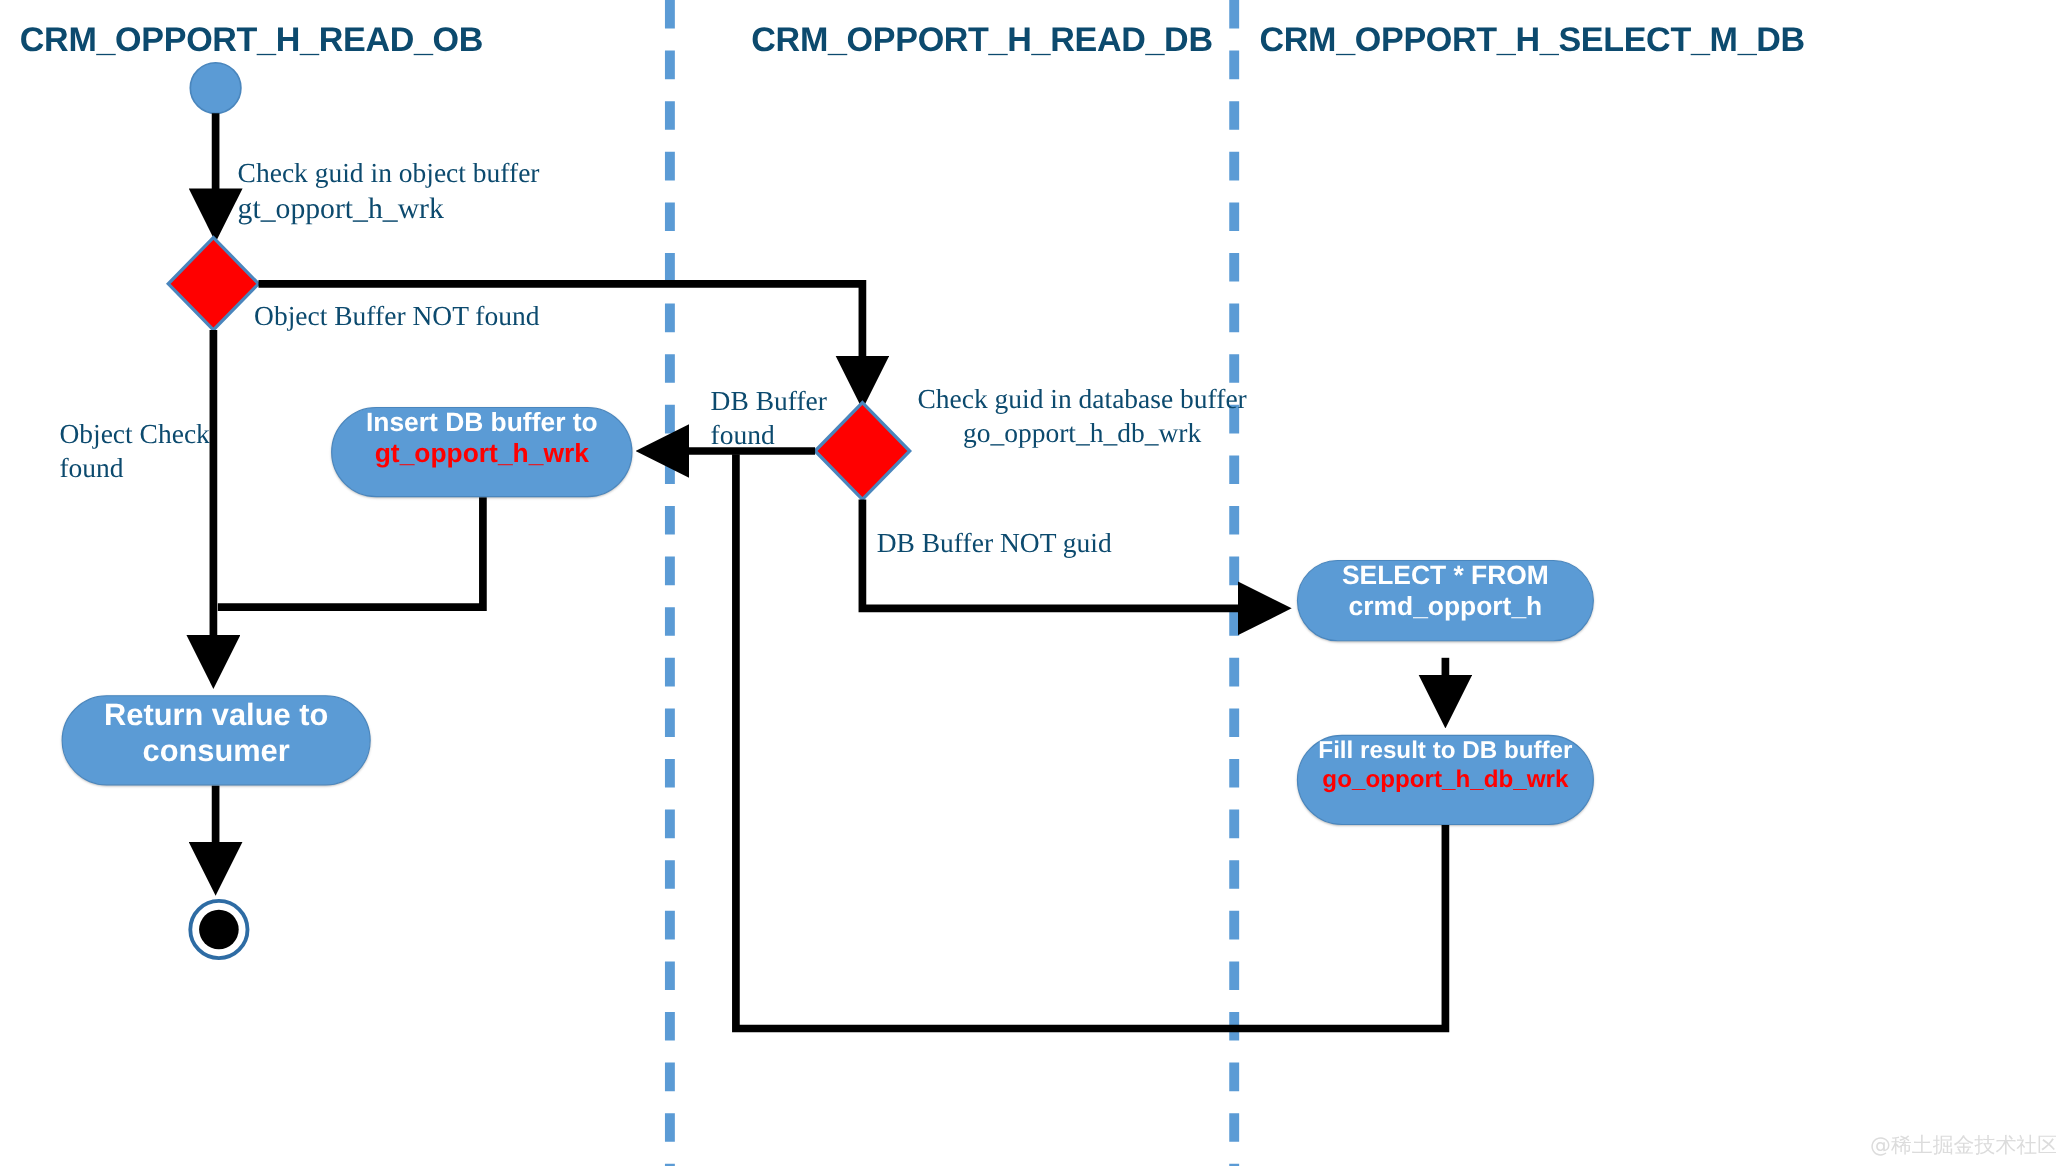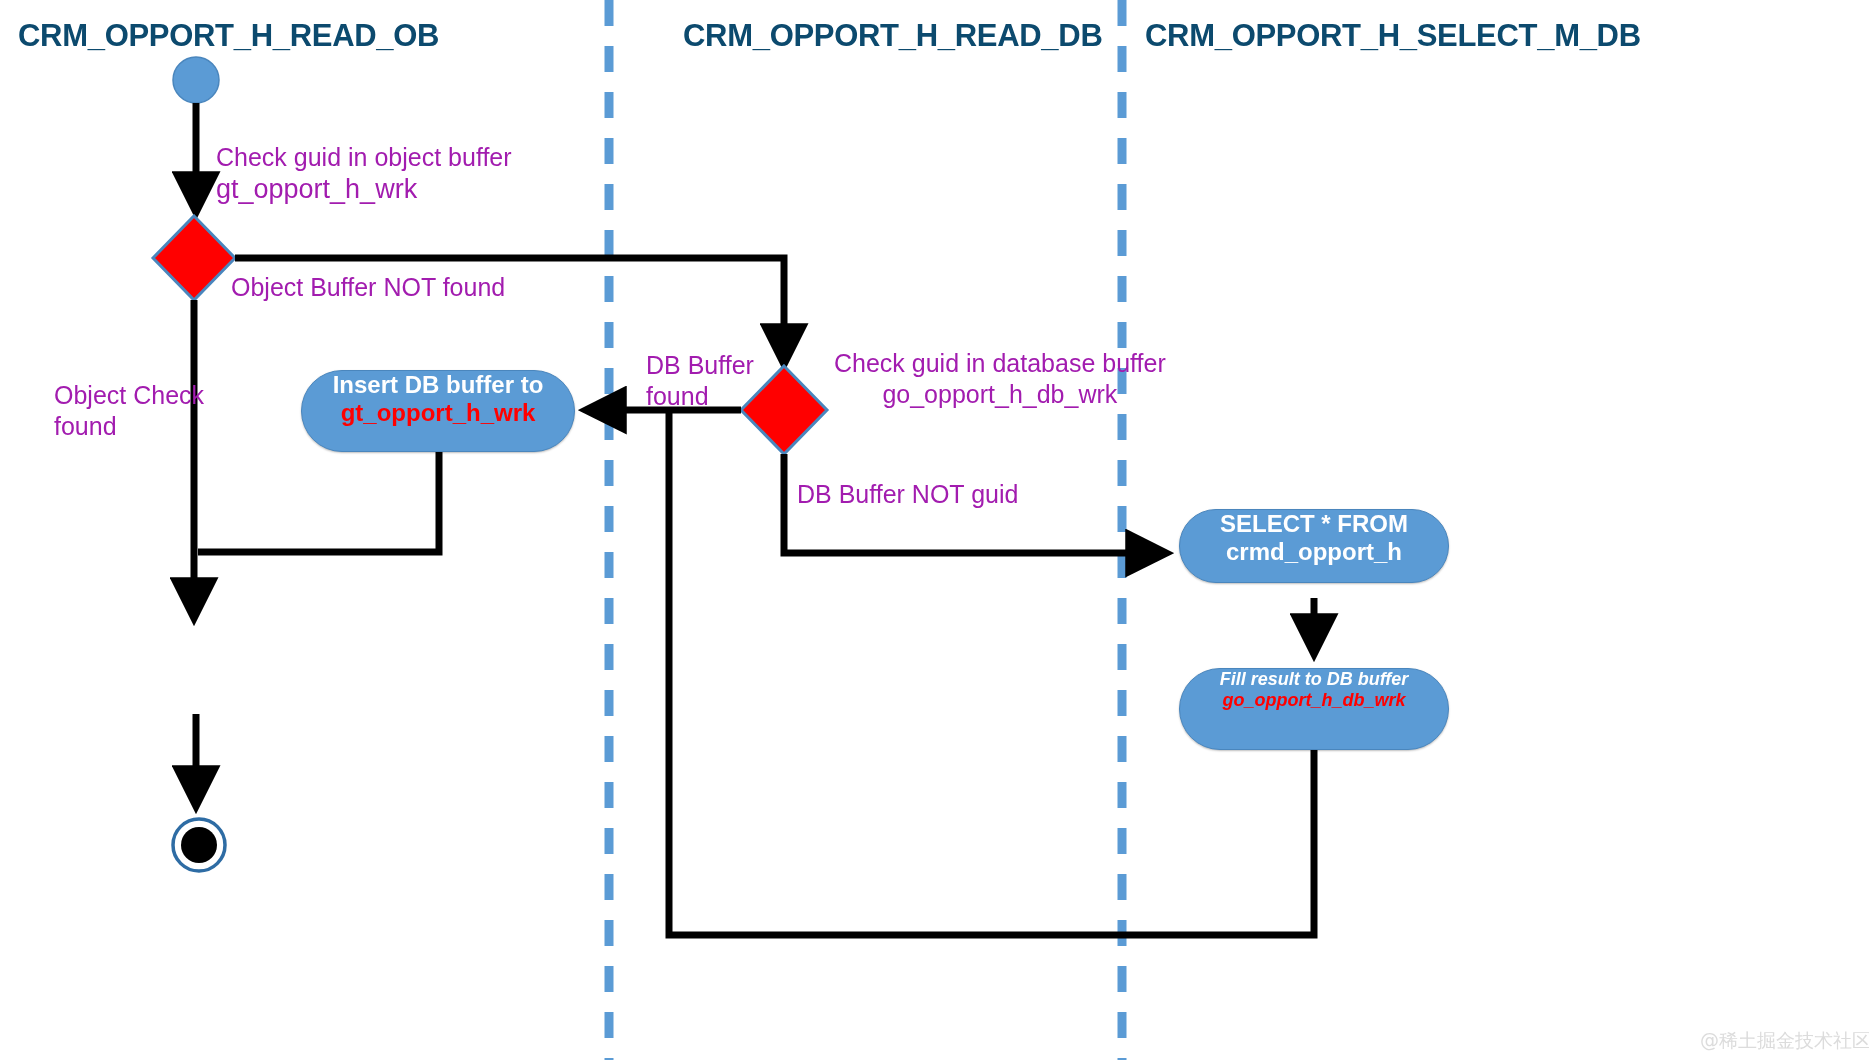--- a/index.html
+++ b/index.html
@@ -26,23 +26,23 @@
     position: absolute;
     font-family: "Liberation Sans", sans-serif;
     font-weight: bold;
     font-size: 31px;
     color: #0c4a6e;
     white-space: nowrap;
     letter-spacing: -0.3px;
   }
   .edge-label {
     position: absolute;
-    font-family: Liberation Sans, sans-serif;
+    font-family: Liberation Serif, serif;
     font-size: 25px;
-    color: #a21caf;
+    color: #0c4a6e;
     white-space: nowrap;
     line-height: 1.25;
   }
   .act-box {
     position: absolute;
     box-sizing: border-box;
     background: #5b9bd5;
     border: 1.5px solid #4a86bd;
     border-radius: 999px;
     display: flex;
@@ -138,26 +138,30 @@
 
   <div class="edge-label" style="left:797px; top:479px;">
     <div>DB Buffer NOT guid</div>
   </div>
 
   <div class="act-box" style="left:301px; top:370px; width:274px; height:82px; font-size:24px;">
     <div class="act-line-white">Insert DB buffer to</div>
     <div class="act-line-red">gt_opport_h_wrk</div>
   </div>
 
+  <div class="act-box" style="left:56px; top:632px; width:281px; height:82px; font-size:28px;">
+    <div class="act-line-white">Return value to</div>
+    <div class="act-line-white">consumer</div>
+  </div>
 
   <div class="act-box" style="left:1179px; top:509px; width:270px; height:74px; font-size:24px;">
     <div class="act-line-white">SELECT * FROM</div>
     <div class="act-line-white">crmd_opport_h</div>
   </div>
 
-  <div class="act-box" style="left:1179px; top:668px; width:270px; height:82px; font-size:18px;font-style:italic;">
+  <div class="act-box" style="left:1179px; top:668px; width:270px; height:82px; font-size:22px;">
     <div class="act-line-white">Fill result to DB buffer</div>
     <div class="act-line-red">go_opport_h_db_wrk</div>
   </div>
 
   <div class="watermark" style="left:1700px; top:1028px;">@稀土掘金技术社区</div>
 
 </div>
 
 </body></html>

